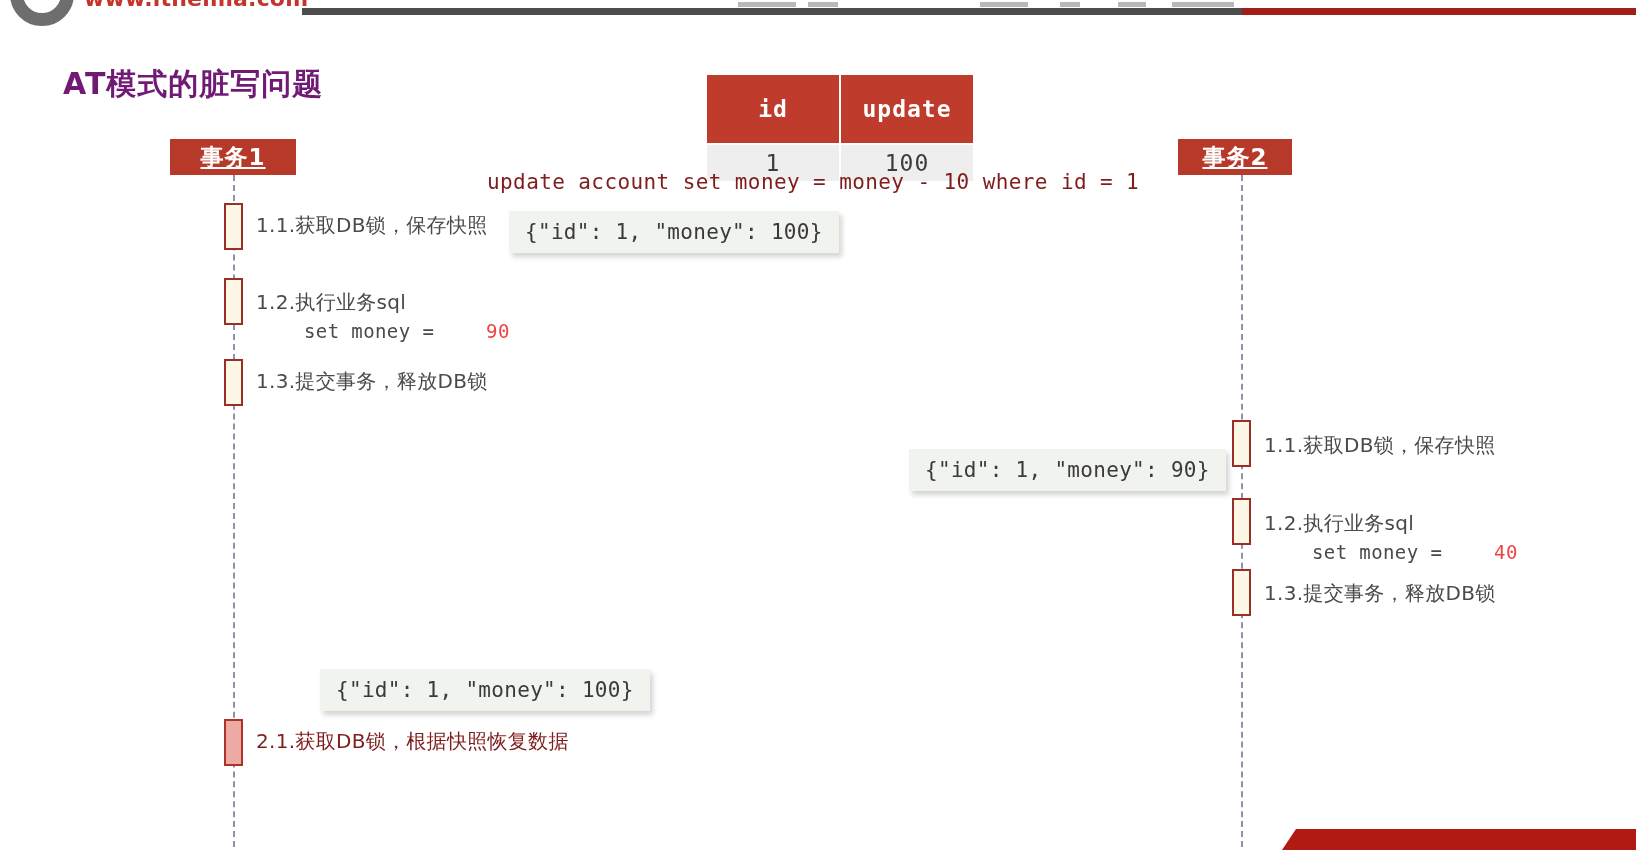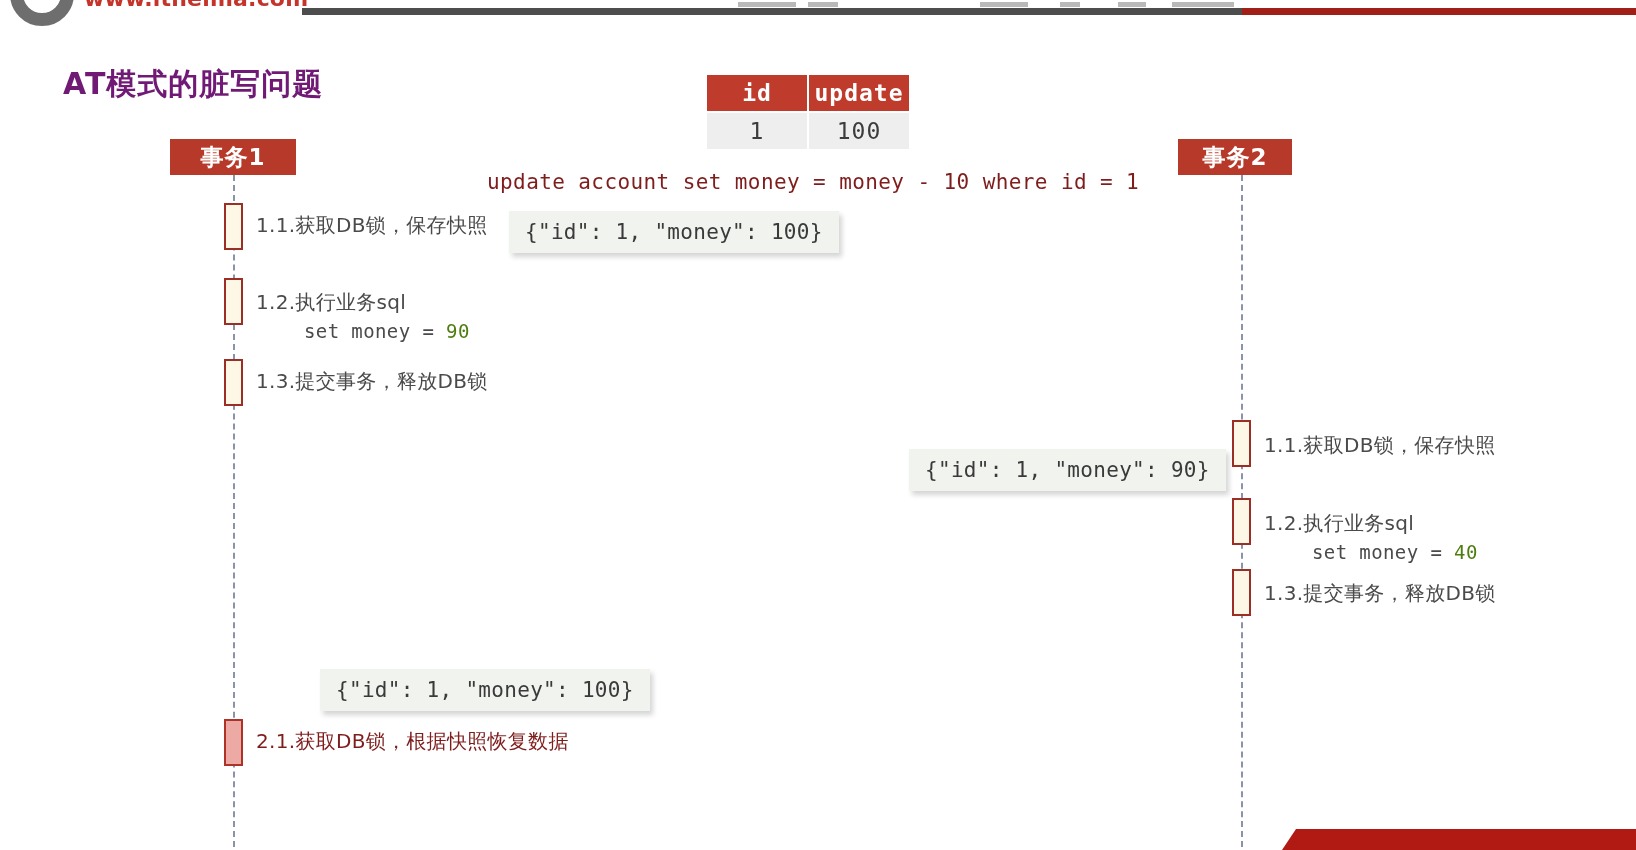--- a/index.html
+++ b/index.html
@@ -90,21 +90,21 @@
   }
   #account-table th {
     background: #bf3b2b;
     color: #ffffff;
     font-family: "DejaVu Sans Mono", monospace;
     font-size: 23px;
     font-weight: bold;
     width: 100px;
     height: 36px;
     text-align: center;
-    padding: 0;
+    padding: 16px;
     letter-spacing: 1px;
   }
   #account-table td {
     background: #eeeeee;
     color: #3c3c3c;
     font-family: "DejaVu Sans Mono", monospace;
     font-size: 23px;
     width: 100px;
     height: 36px;
     text-align: center;
@@ -129,20 +129,21 @@
     position: absolute;
     background: #b7392a;
     color: #ffffff;
     font-family: "DejaVu Sans", sans-serif;
     font-size: 23px;
     font-weight: bold;
     text-align: center;
     line-height: 36px;
     height: 36px;
     letter-spacing: 1px;
+    text-decoration: underline;
   }
   #actor-box-1 { left: 170px; top: 139px; width: 126px; }
   #actor-box-2 { left: 1178px; top: 139px; width: 114px; }
 
   .lifeline {
     position: absolute;
     width: 0;
     border-left: 2px dashed #8a93ab;
   }
   #lifeline-1 { left: 233px; top: 175px; height: 672px; }
@@ -180,21 +181,21 @@
   .step-label.danger { color: #7f1d1d; }
   .step-sub {
     display: block;
     font-family: "DejaVu Sans Mono", monospace;
     font-size: 19px;
     color: #4a4a4a;
     margin-left: 48px;
     margin-top: 4px;
     letter-spacing: 0.4px;
   }
-  .num-hl { color: #4d7c0f; }
+  .num-hl { color: #ef4444; margin-left: 40px; }
 
   #lbl-1-1 { left: 256px; top: 212px; }
   #lbl-1-2 { left: 256px; top: 289px; }
   #lbl-1-3 { left: 256px; top: 368px; }
   #lbl-2-1 { left: 256px; top: 728px; }
   #lbl-r-1-1 { left: 1264px; top: 432px; }
   #lbl-r-1-2 { left: 1264px; top: 510px; }
   #lbl-r-1-3 { left: 1264px; top: 580px; }
 
   

